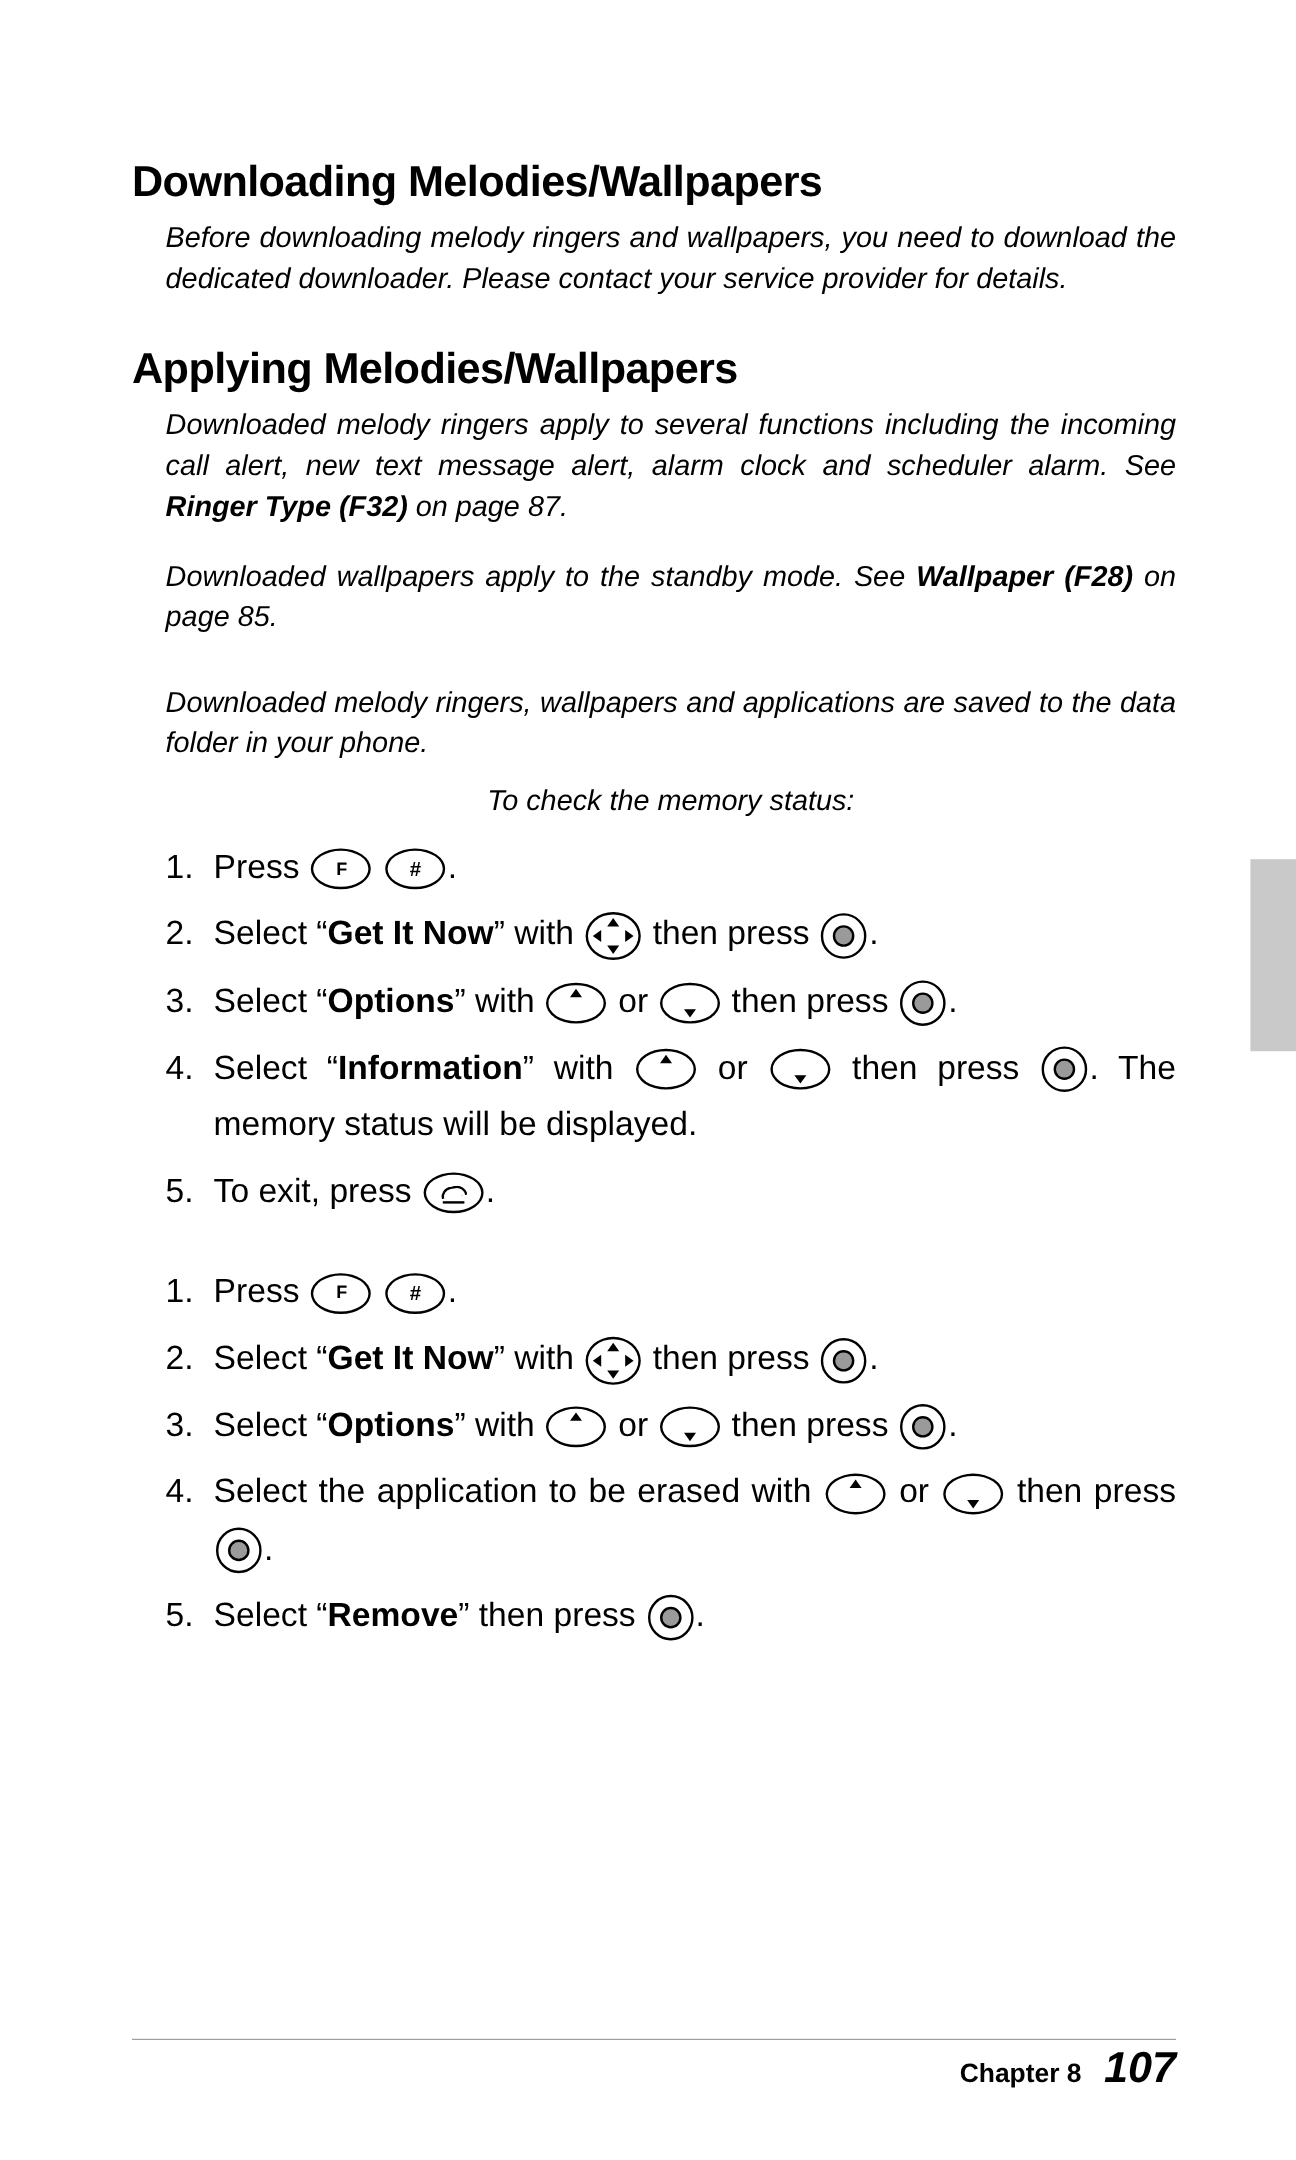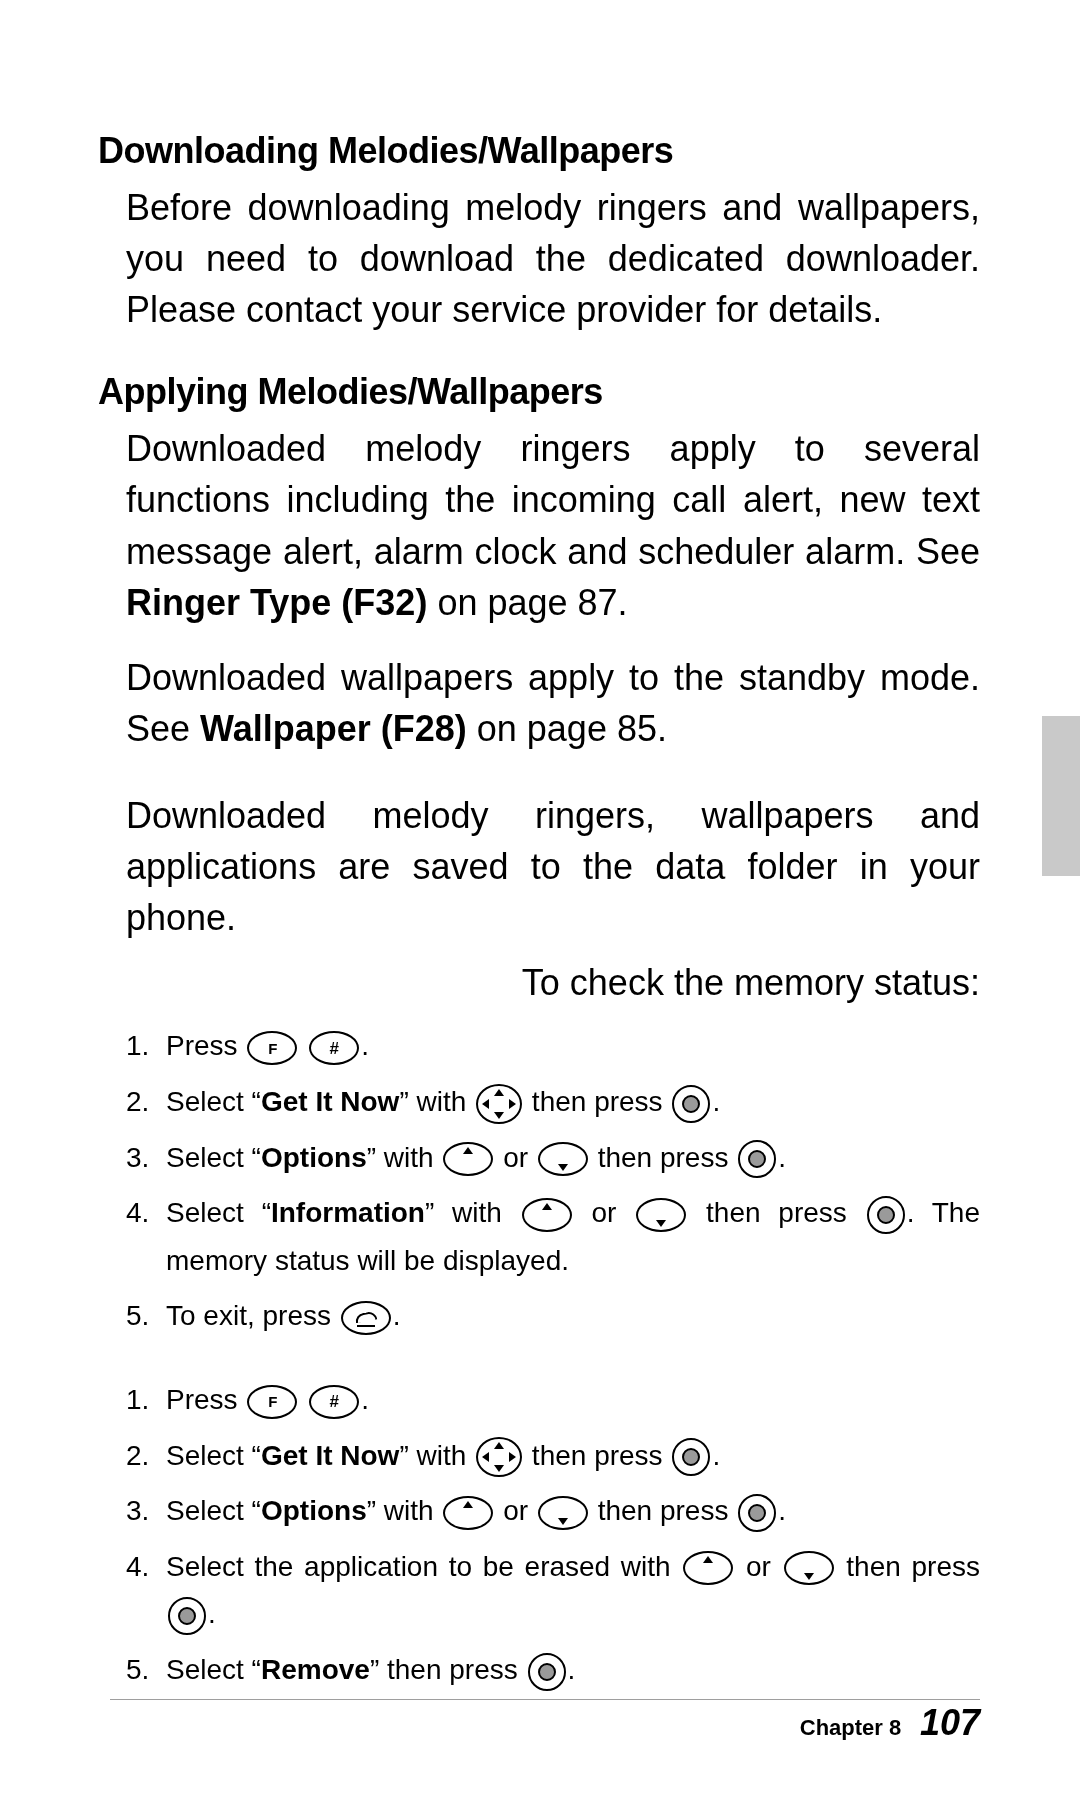--- a/index.html
+++ b/index.html
@@ -7,38 +7,39 @@
     width:1080px;
     height:1800px;
     background:#fff;
     font-family:"Helvetica Neue",Helvetica,Arial,sans-serif;
     color:#000;
     position:relative;
     box-sizing:border-box;
   }
   .page{
     position:absolute;
-    left:98px;
+    left:110px;
     right:100px;
     top:130px;
   }
   .body-indent{
     margin-left:28px;
   }
   h2.section{
     font-size:36px;
     font-weight:700;
     margin:0 0 10px 0;
     letter-spacing:-0.5px;
   }
   p.para{
-    font-size:36px;
+    font-size:24px;
     line-height:1.42;
     margin:0 0 24px 0;
     text-align:justify;
+    font-style:italic;
   }
   p.para.nomg{ margin-bottom:14px; }
   .bold{font-weight:700;}
   ol.steps{
     list-style:none;
     padding:0;
     margin:0 0 24px 0;
   }
   ol.steps > li{
     font-size:28px;
@@ -193,21 +194,21 @@
       </p>
       <p class="para">
         <span>Downloaded wallpapers apply to the standby mode. See </span><span class="bold">Wallpaper (F28)</span><span> on page 85.</span>
       </p>
     </div>
   </div>
 
   <div class="section-block">
     <div class="body-indent">
       <p class="para nomg">Downloaded melody ringers, wallpapers and applications are saved to the data folder in your phone.</p>
-      <p class="para nomg" style="text-align:right">To check the memory status:</p>
+      <p class="para nomg" style="text-align:center">To check the memory status:</p>
       <ol class="steps">
         <li>
           <span class="num">1.</span><span>Press </span><span class="key oval fkey"><span class="lbl">F</span></span> <span class="key oval"><span class="lbl">#</span></span><span>.</span>
         </li>
         <li>
           <span class="num">2.</span><span>Select “</span><span class="bold">Get It Now</span><span>” with </span><span class="key nav4"><span class="tri up"></span><span class="tri down"></span><span class="tri left"></span><span class="tri right"></span></span><span> then press </span><span class="key circle select"></span><span>.</span>
         </li>
         <li>
           <span class="num">3.</span><span>Select “</span><span class="bold">Options</span><span>” with </span><span class="key oval navup"><span class="tri up"></span></span><span> or </span><span class="key oval navdown"><span class="tri down"></span></span><span> then press </span><span class="key circle select"></span><span>.</span>
         </li>

